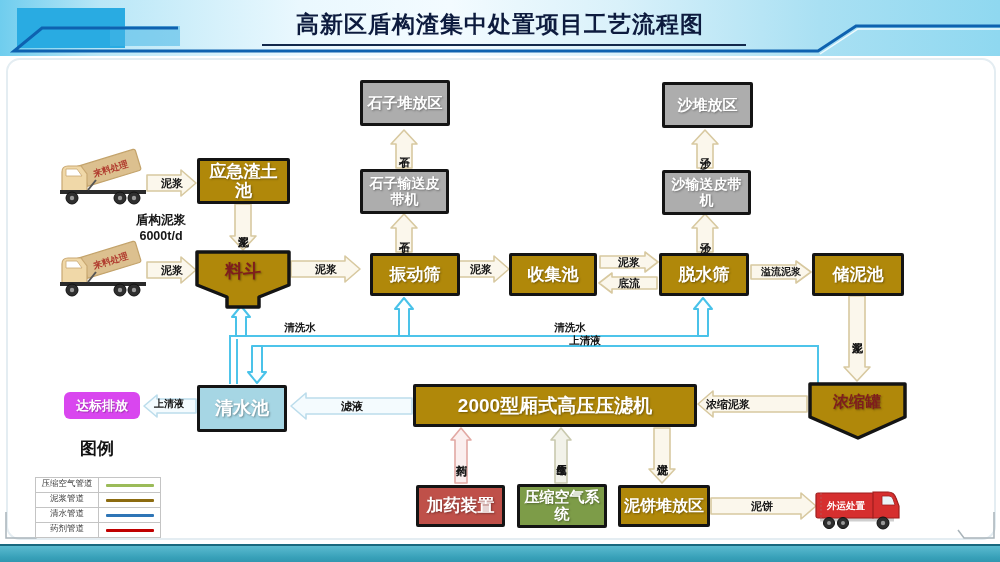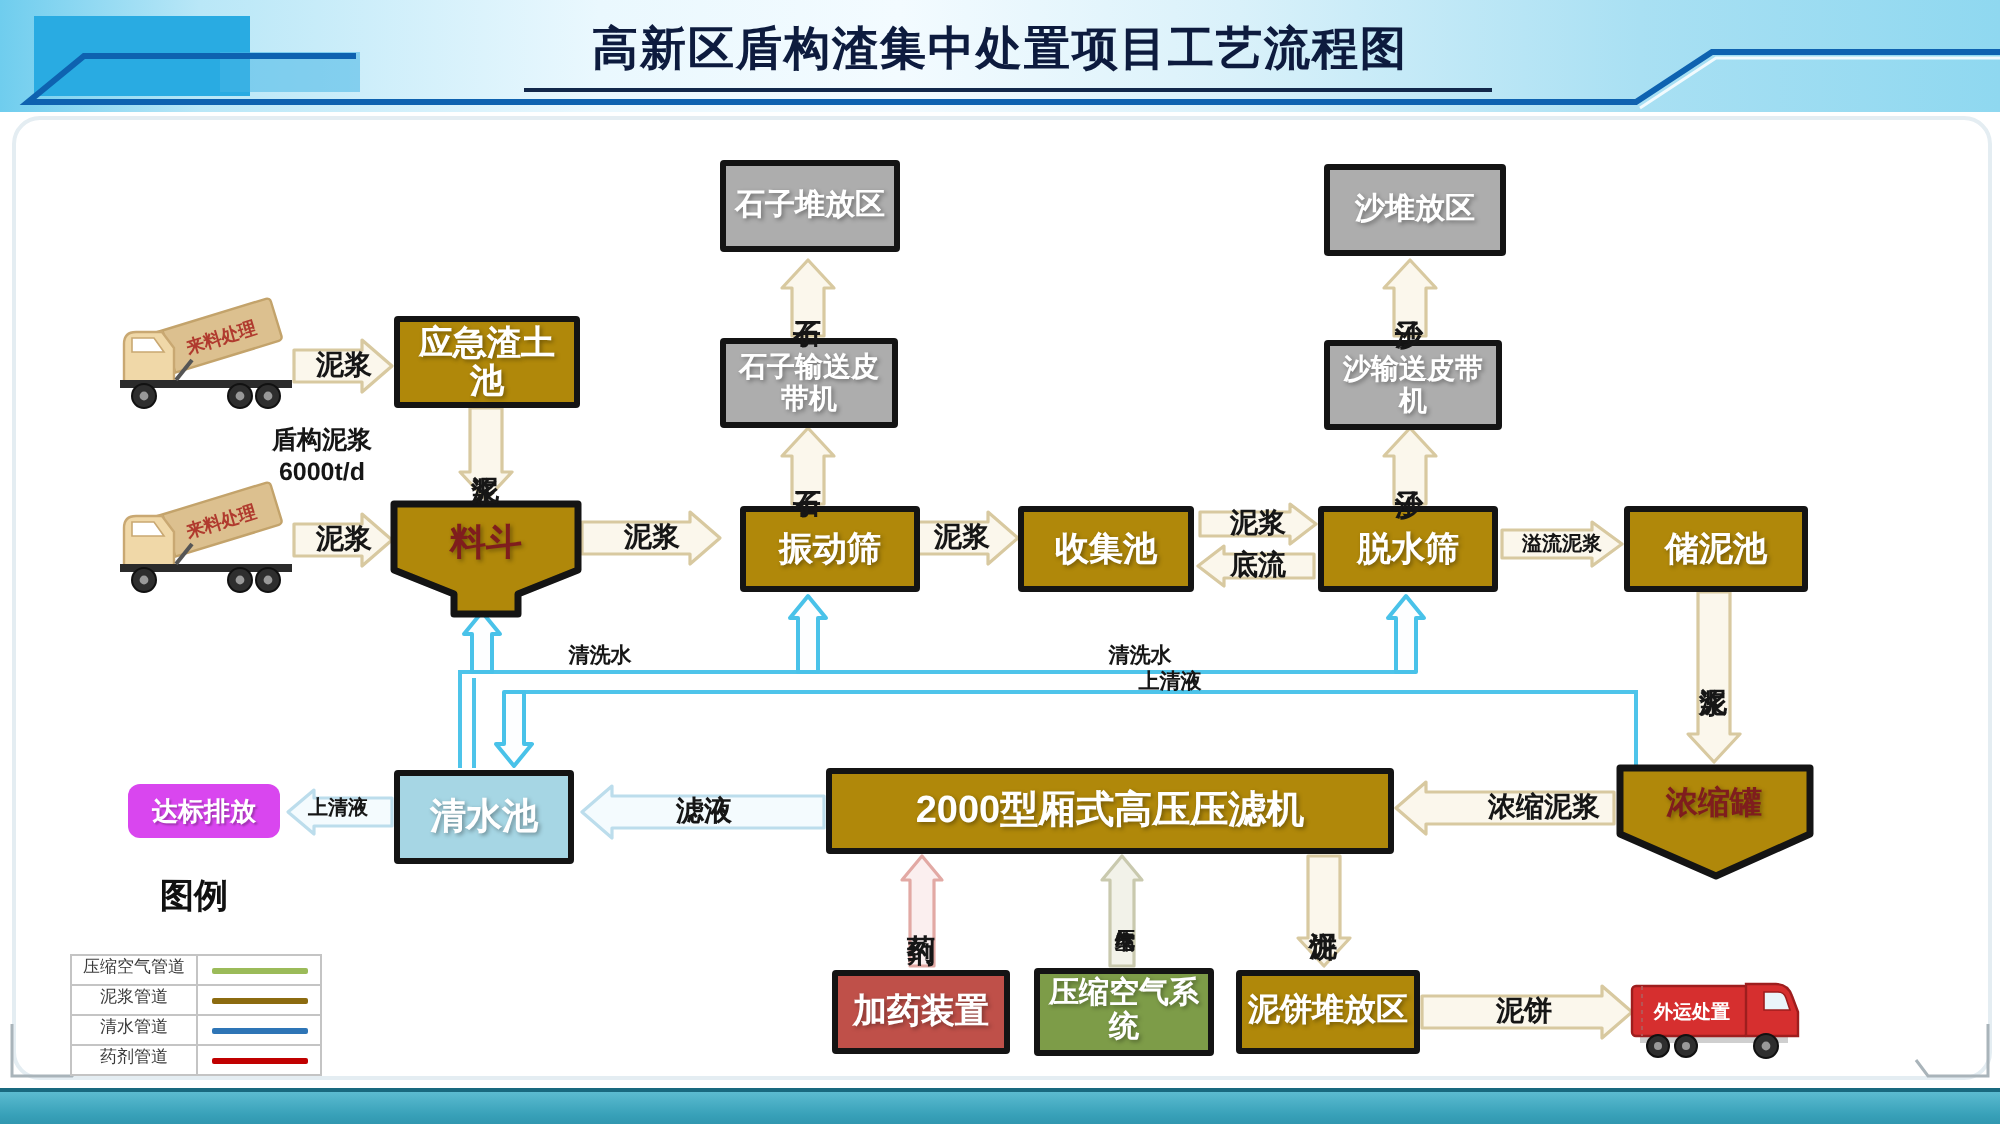--- a/index.html
+++ b/index.html
@@ -25,21 +25,21 @@
   .gray{background:#adadad;}
   .red{background:#bf5049;}
   .green{background:#7d9c48;}
   .pool{background:#a6d6e4;}
   .discharge{position:absolute;display:flex;align-items:center;justify-content:center;
              background:#d946ef;color:#fff;font-weight:bold;border-radius:6px;
              font-size:13px;text-shadow:1px 1px 1px rgba(0,0,0,.25);}
   .shape-label{position:absolute;transform:translate(-50%,-50%);color:#7f1d1d;font-weight:bold;
                text-shadow:1px 1px 2px rgba(0,0,0,.35);white-space:nowrap;}
   
-  .fl{position:absolute;transform:translate(-50%,-50%);font-size:14px;font-weight:bold;
+  .fl{position:absolute;transform:translate(-50%,-50%);font-size:11px;font-weight:bold;
       color:#161616;white-space:nowrap;}
   .fl.v{writing-mode:vertical-rl;text-orientation:upright;}
   .fl.s10{font-size:10px;}
   .fl.s105{font-size:10.5px;}
   .feednote{position:absolute;transform:translate(-50%,-50%);font-size:12.5px;font-weight:bold;
             color:#161616;text-align:center;line-height:1.3;white-space:nowrap;}
   
   .legend-title{position:absolute;transform:translate(-50%,-50%);font-size:17px;
                 font-weight:bold;color:#111;}
   .legend{position:absolute;left:35px;top:477px;width:124px;border:1px solid #c4c4c4;
@@ -212,21 +212,21 @@
   <div class="fl v" style="left:404px;top:234px">石子</div>
   <div class="fl v" style="left:404px;top:149px">石子</div>
   <div class="fl v" style="left:705px;top:234px">沙子</div>
   <div class="fl v" style="left:705px;top:149px">沙子</div>
   <div class="fl" style="left:326px;top:269px">泥浆</div>
   <div class="fl" style="left:481px;top:269px">泥浆</div>
   <div class="fl" style="left:629px;top:262px">泥浆</div>
   <div class="fl" style="left:629px;top:283px">底流</div>
   <div class="fl s10" style="left:781px;top:272px">溢流泥浆</div>
   <div class="fl v" style="left:857px;top:333px">泥浆</div>
-  <div class="fl" style="left:772px;top:404px">浓缩泥浆</div>
+  <div class="fl" style="left:728px;top:404px">浓缩泥浆</div>
   <div class="fl" style="left:352px;top:406px">滤液</div>
   <div class="fl s10" style="left:169px;top:404px">上清液</div>
   <div class="fl v" style="left:461px;top:456px">药剂</div>
   <div class="fl v s10" style="left:561px;top:457px">压缩空气</div>
   <div class="fl v" style="left:662px;top:455px">泥饼</div>
   <div class="fl" style="left:762px;top:506px">泥饼</div>
   <div class="fl s105" style="left:300px;top:328px">清洗水</div>
   <div class="fl s105" style="left:570px;top:328px">清洗水</div>
   <div class="fl s105" style="left:585px;top:341px">上清液</div>
 

